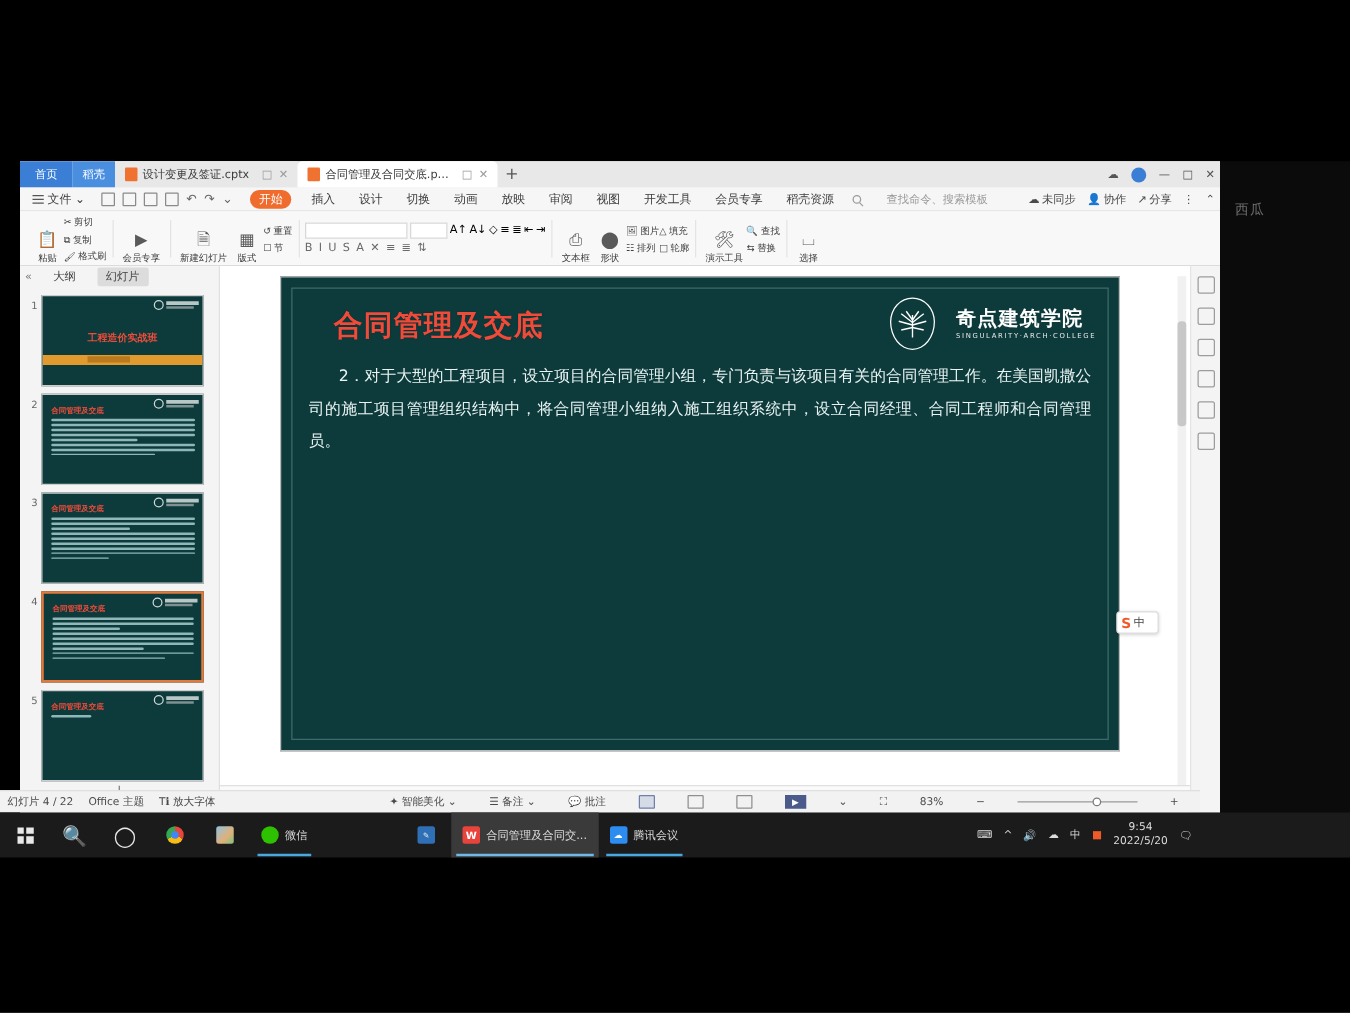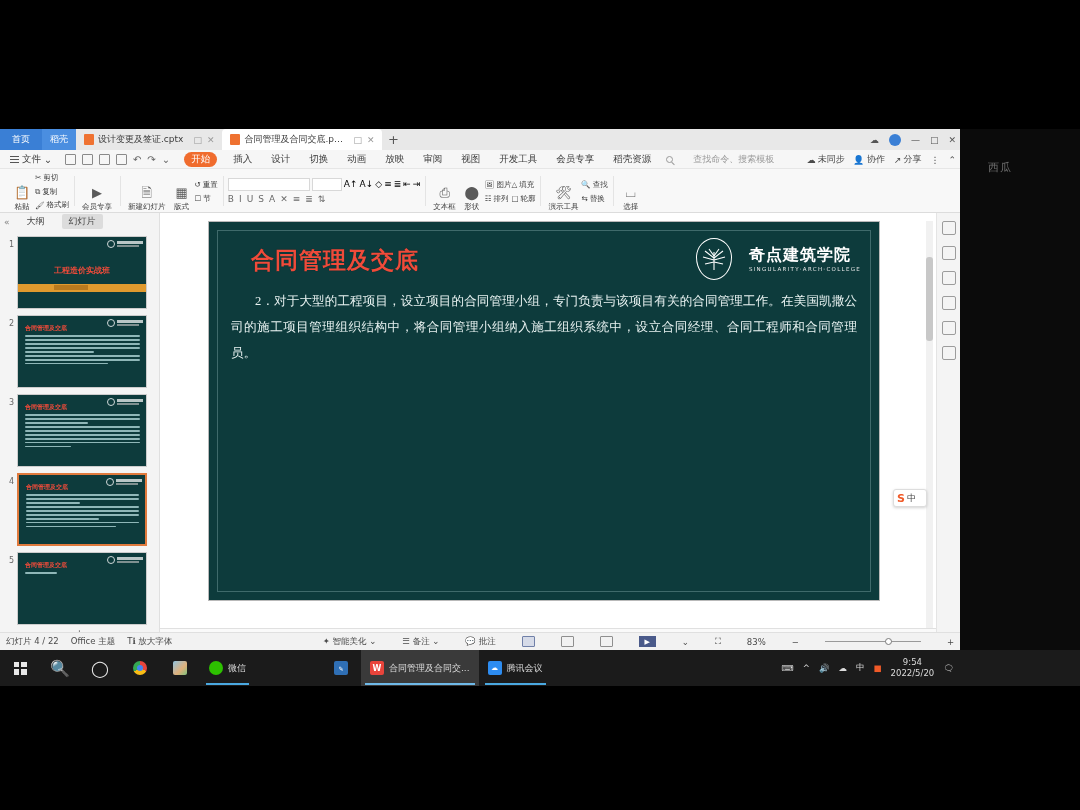--- a/index.html
+++ b/index.html
@@ -12,21 +12,21 @@
 
   
   .letterbox-top { position:absolute; left:0; top:0; width:1080px; height:129px; background:#000; }
   .letterbox-bottom { position:absolute; left:0; top:686px; width:1080px; height:124px; background:#000; }
 
   
   .right-panel { position:absolute; left:960px; top:129px; width:120px; height:557px; background:#0b0b0b; }
   .right-watermark { position:absolute; left:988px; top:160px; color:#6d6d6d; font-size:11px; letter-spacing:1px; }
 
   
-  .wps { position:absolute; left:0px; top:129px; width:960px; height:521px; background:#f2f2f2; }
+  .wps { position:absolute; left:16px; top:129px; width:960px; height:521px; background:#f2f2f2; }
 
   
   .tabstrip { position:relative; height:21px; background:#e8e8e8; display:flex; align-items:flex-end; }
   .tab-home { width:42px; height:21px; background:#3a7fd5; color:#fff; font-size:9px;
               display:flex; align-items:center; justify-content:center; }
   .tab { height:21px; display:flex; align-items:center; gap:4px; padding:0 8px;
          font-size:9px; color:#3b3b3b; background:#e8e8e8; position:relative; max-width:160px; }
   .tab.blue { background:#4a8ee0; color:#fff; }
   .tab.active { background:#fff; border-top-left-radius:4px; border-top-right-radius:4px; }
   .tab .ficon { width:10px; height:11px; border-radius:1px; display:inline-block; flex:0 0 auto; }
@@ -106,21 +106,21 @@
            background:#0d3b3c; border:1px solid #b9b9b9; }
   .slide-inner { position:absolute; inset:8px; border:1px solid #3f6a6b; }
   .slide-title { position:absolute; left:42px; top:23px; font-size:23px; font-weight:bold; color:#ef4b3a;
                  letter-spacing:1px; text-shadow:0 0 1px rgba(0,0,0,.4); }
   .slide-logo { position:absolute; right:18px; top:16px; display:flex; align-items:center; gap:17px; }
   .logo-mark { width:36px; height:42px; position:relative; }
   .logo-mark .oval { position:absolute; inset:0; border:1.7px solid #fff; border-radius:50% 50% 50% 50%/ 46% 46% 54% 54%; }
   .logo-name { color:#fff; font-size:16px; font-weight:bold; letter-spacing:1px; line-height:1.15; }
   .logo-sub { color:#e8e8e8; font-size:5.5px; letter-spacing:1.3px; margin-top:2px; }
   .slide-body { position:absolute; left:22px; right:22px; top:66px; color:#e9f3f2; font-size:12.6px;
-                line-height:2.07;font-family:Liberation Serif, serif; }
+                line-height:2.07; }
   .slide-body p { margin:0; text-align:justify; }
   .slide-body p.indent { text-indent:24px; }
   .v-scroll { position:absolute; right:3px; top:8px; bottom:8px; width:7px; background:#f1f1f1; }
   .v-thumb { position:absolute; left:0; top:36px; width:7px; height:84px; background:#c8c8c8; border-radius:3px; }
   .notes { position:absolute; left:0; right:0; bottom:0; height:22px; background:#fafafa;
            border-top:1px solid #e0e0e0; display:flex; align-items:center; gap:5px; padding-left:12px;
            font-size:8.5px; color:#9d9d9d; }
 
   
   .rail { width:24px; background:#f4f4f4; border-left:1px solid #e4e4e4; padding-top:8px;
@@ -131,21 +131,21 @@
   .ime { position:absolute; left:893px; top:489px; width:34px; height:18px; background:#fff;
          border:1px solid #ddd; border-radius:3px; display:flex; align-items:center; gap:2px;
          padding-left:3px; font-size:9px; color:#444; box-shadow:0 1px 3px rgba(0,0,0,.18); }
   .ime .s { color:#f05a28; font-weight:bold; font-size:11px; }
 
   
   .statusbar { position:absolute; left:0; top:650px; width:960px; height:18px; background:#f2f2f2;
                border-top:1px solid #e0e0e0; display:flex; align-items:center;
                font-size:8.5px; color:#4a4a4a; padding:0 6px; }
   .sb-left { display:flex; align-items:center; gap:12px; }
-  .sb-right { position:absolute; right:6px; display:flex; align-items:center; gap:26px; }
+  .sb-right { position:absolute; right:17px; display:flex; align-items:center; gap:26px; }
   .viewbtn { width:13px; height:11px; border:1px solid #8f8f8f; border-radius:1px; }
   .viewbtn.sel { background:#d6dbe8; border-color:#7080a8; }
   .playbtn { width:17px; height:11px; background:#4a5a8a; color:#fff; font-size:7px;
              display:flex; align-items:center; justify-content:center; }
   .zoomtrack { width:96px; height:1px; background:#9a9a9a; position:relative; }
   .zoomknob { position:absolute; left:60px; top:-3px; width:7px; height:7px; border:1px solid #7a7a7a;
               border-radius:50%; background:#fff; }
 
   
   .taskbar { position:absolute; left:0; top:650px; width:1080px; height:36px; background:#1b1b1b; display:flex;

